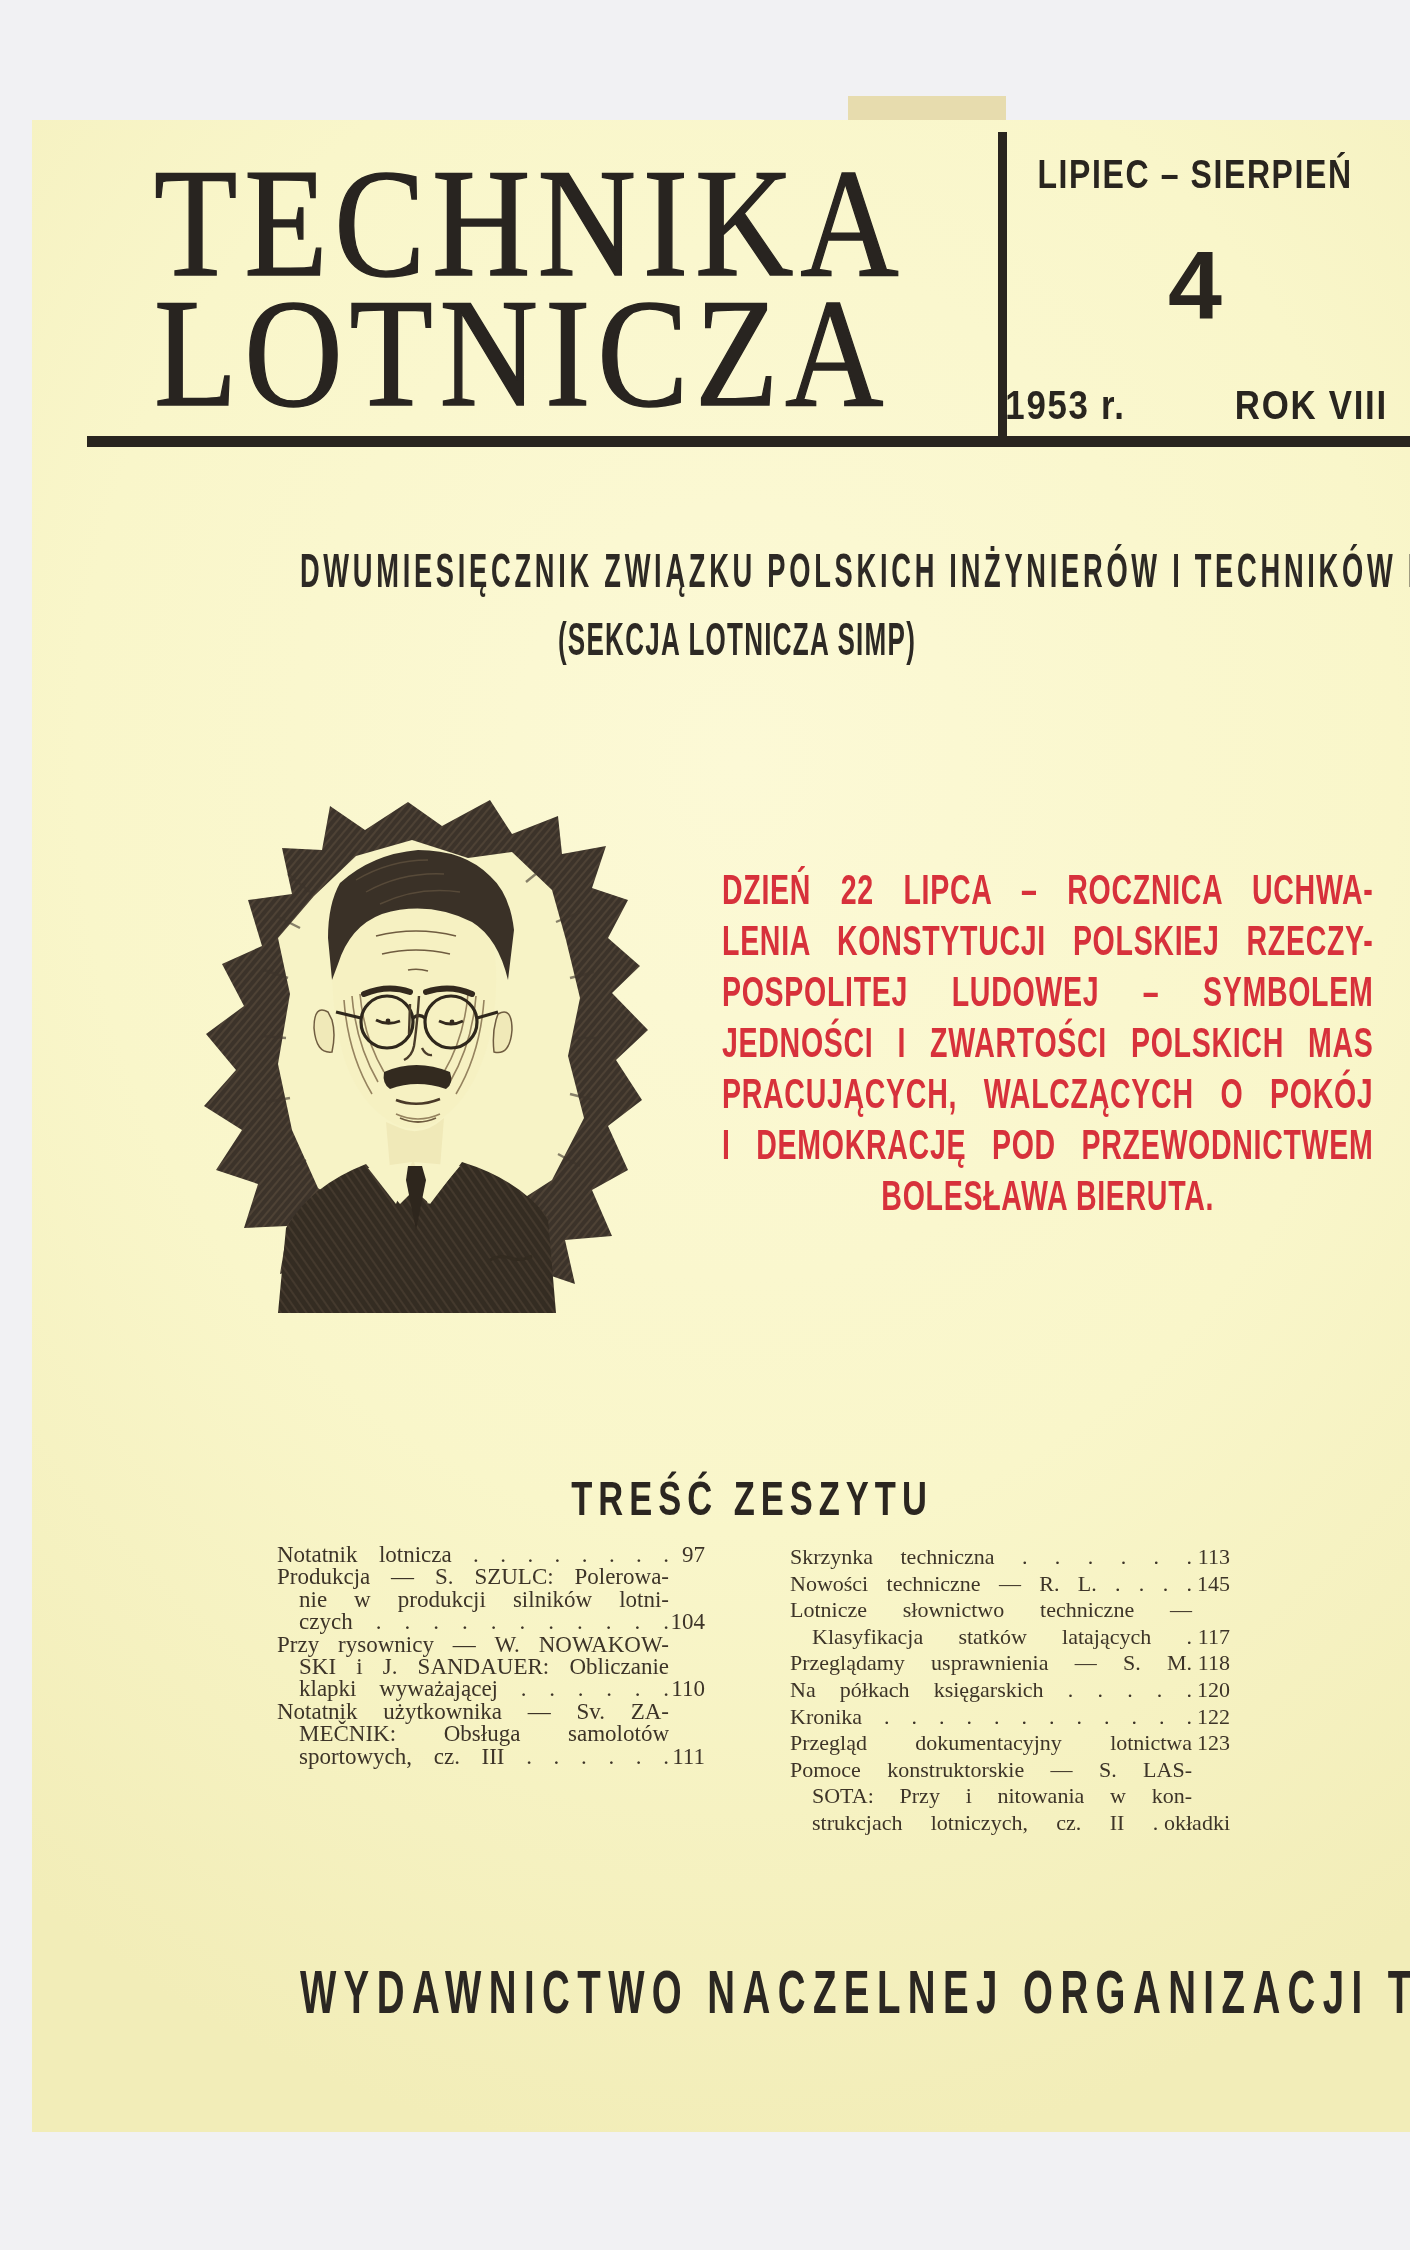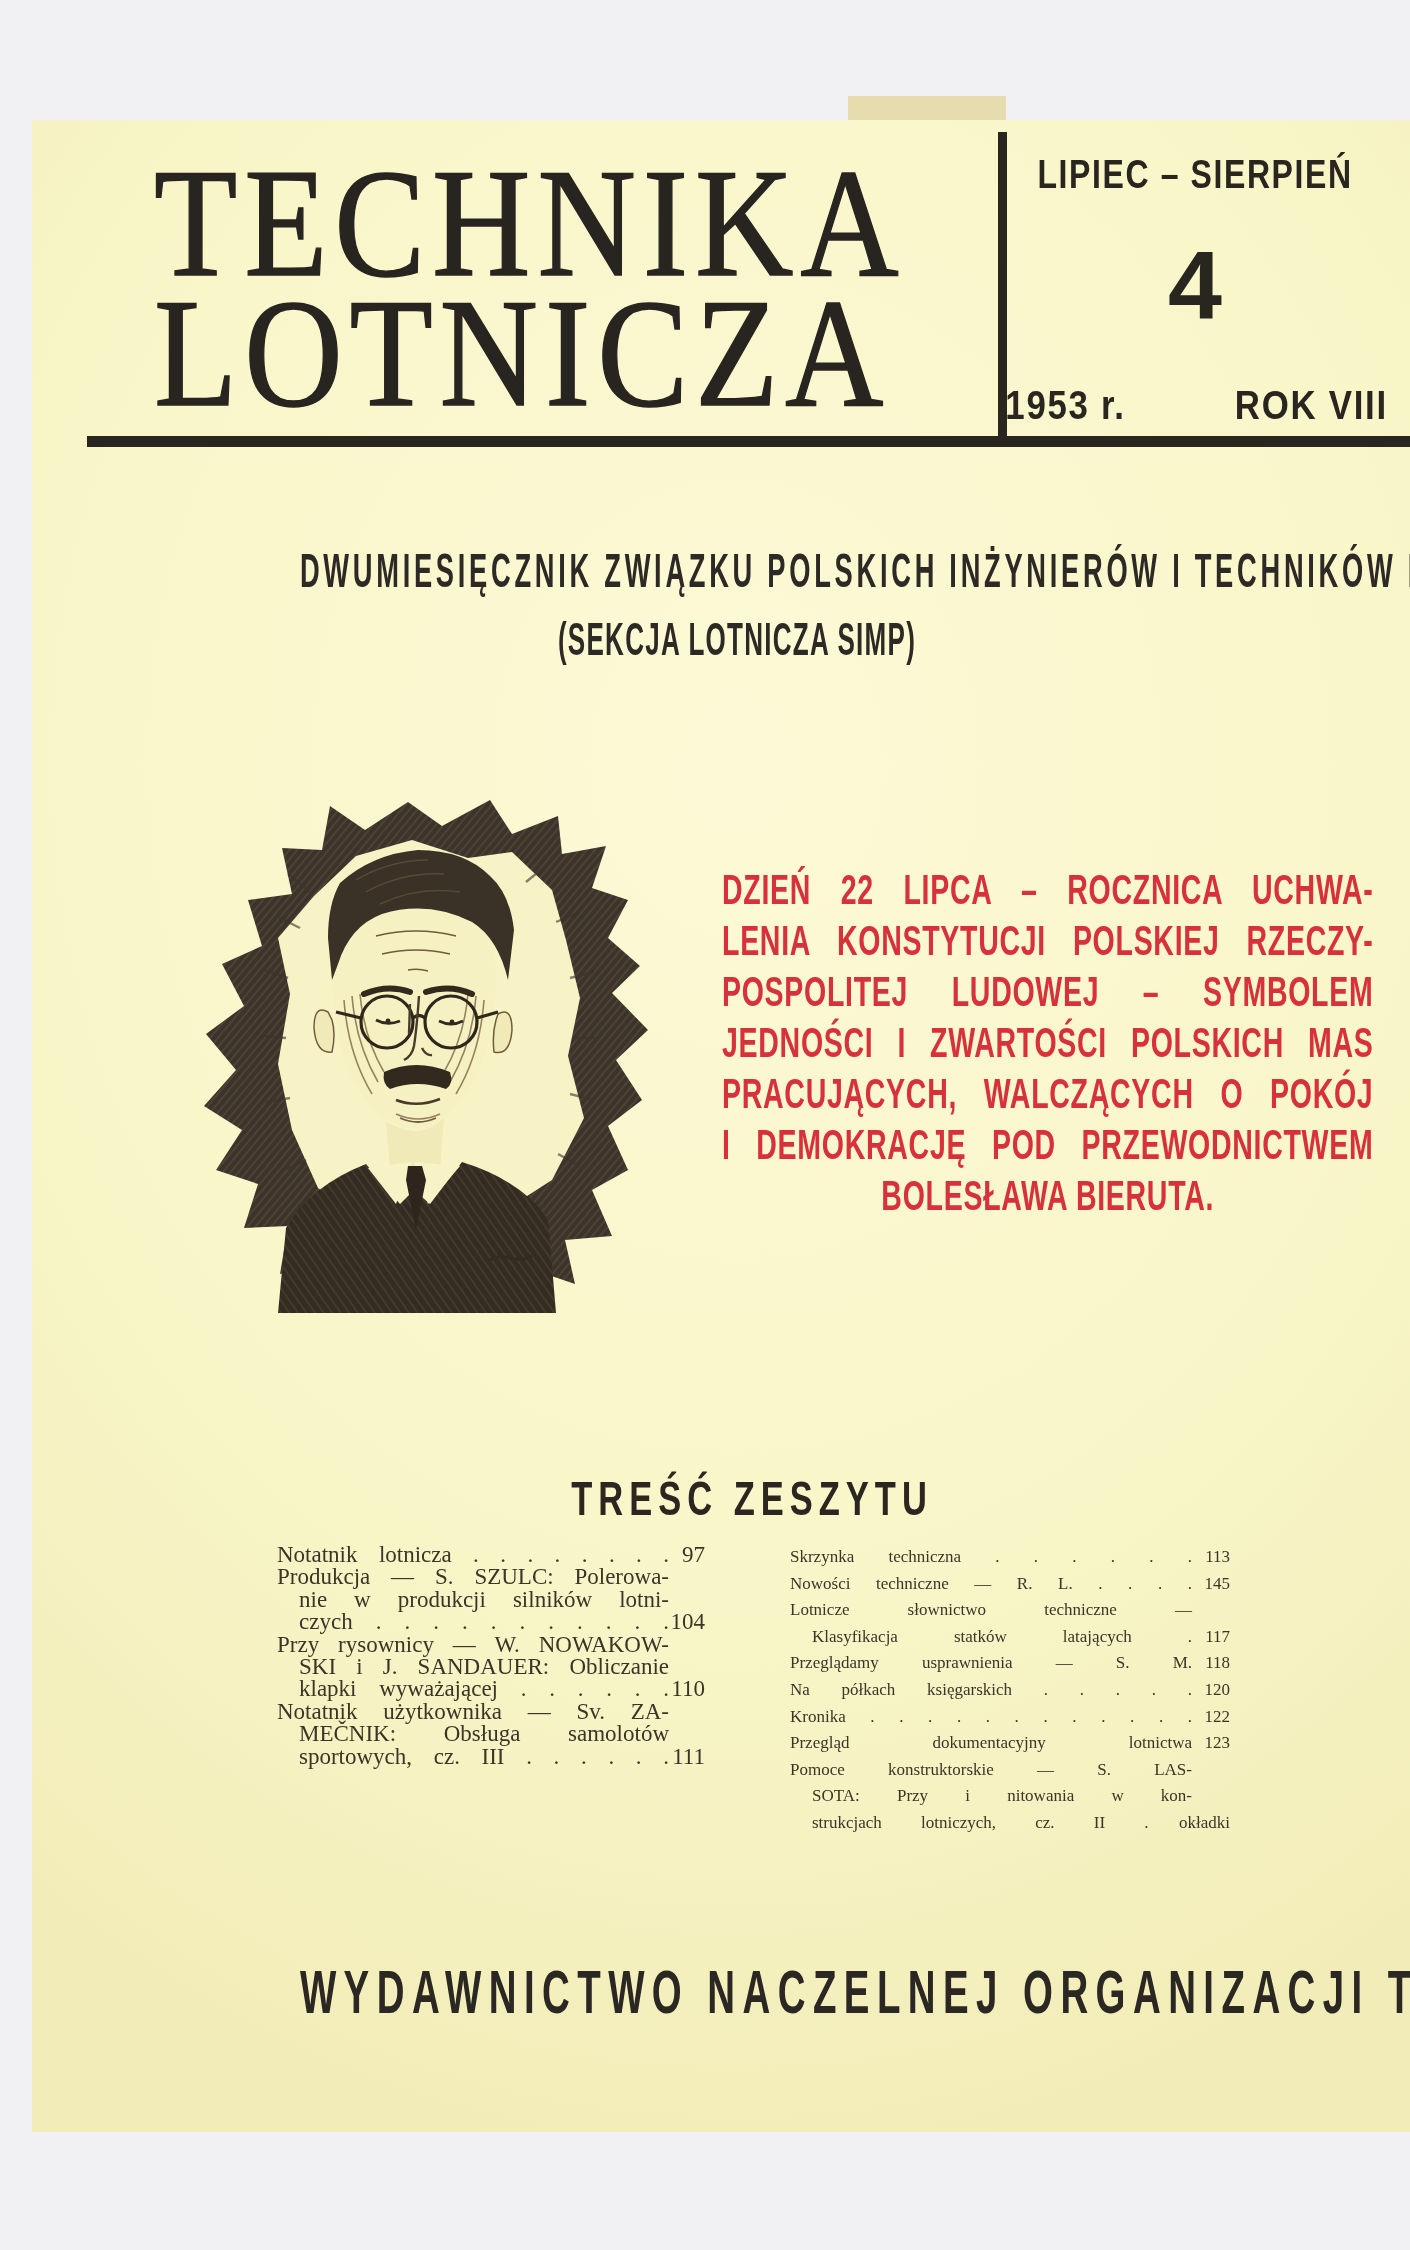--- a/index.html
+++ b/index.html
@@ -57,21 +57,21 @@
   .contents-heading{
     position:absolute;left:0;top:1350px;width:1410px;text-align:center;text-indent:40px;
     font-size:46px;font-weight:700;letter-spacing:8px;color:#2b2620;
     white-space:nowrap;transform:scaleX(.75) scaleY(1.05);transform-origin:705px top;
   }
   .toc-col{
     position:absolute;top:1424px;
     font-family:"Liberation Serif",serif;color:#3d3428;
   }
   .toc-col.left{left:245px;width:430px;font-size:23px;line-height:22.4px;}
-  .toc-col.right{left:758px;width:442px;font-size:17px;line-height:26.6px;}
+  .toc-col.right{left:758px;width:442px;font-size:22px;line-height:26.6px;}
   .toc-entry{position:relative;}
   .toc-line{text-align:justify;text-align-last:justify;box-sizing:border-box;}
   .toc-col.left .toc-line{width:392px;}
   .toc-col.right .toc-line{width:402px;}
   .toc-line.indent{padding-left:22px;}
   .toc-page{position:absolute;right:2px;bottom:0;text-align:right;}
   
   .footer-banner{
     position:absolute;left:0;top:1836px;width:1410px;text-align:center;color:#2b2722;
     font-size:62px;font-weight:700;letter-spacing:12px;white-space:nowrap;

